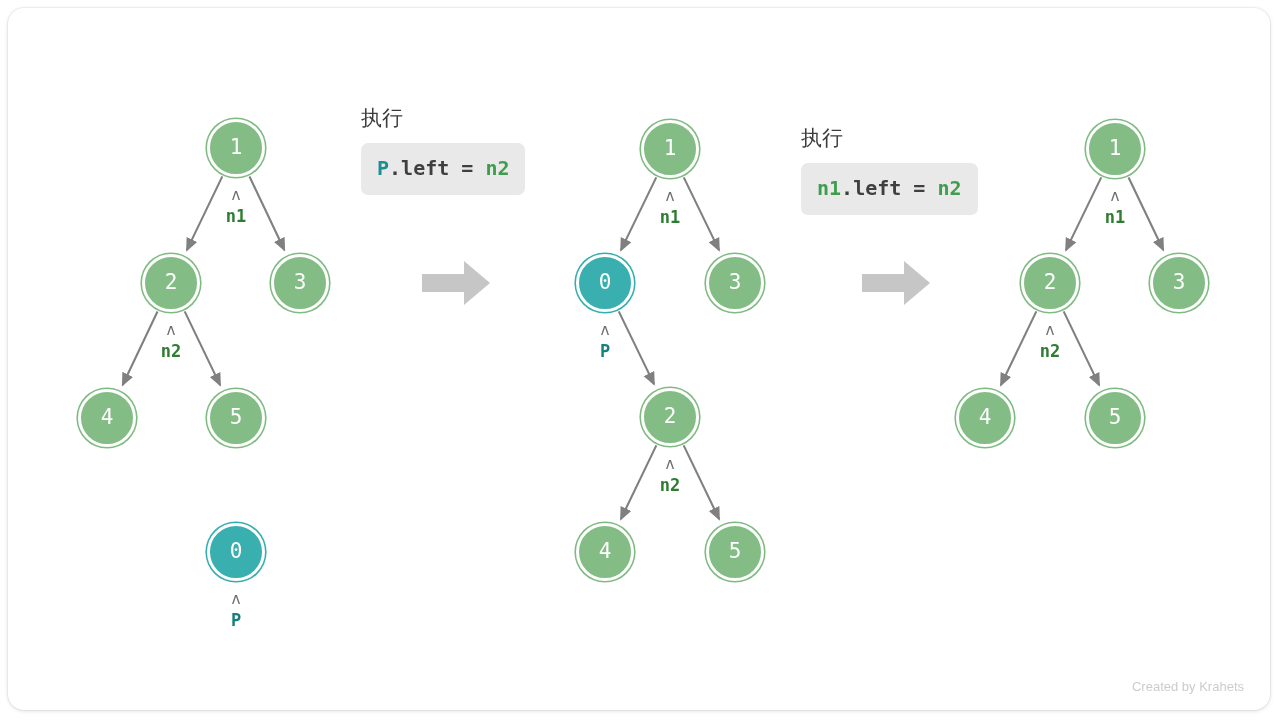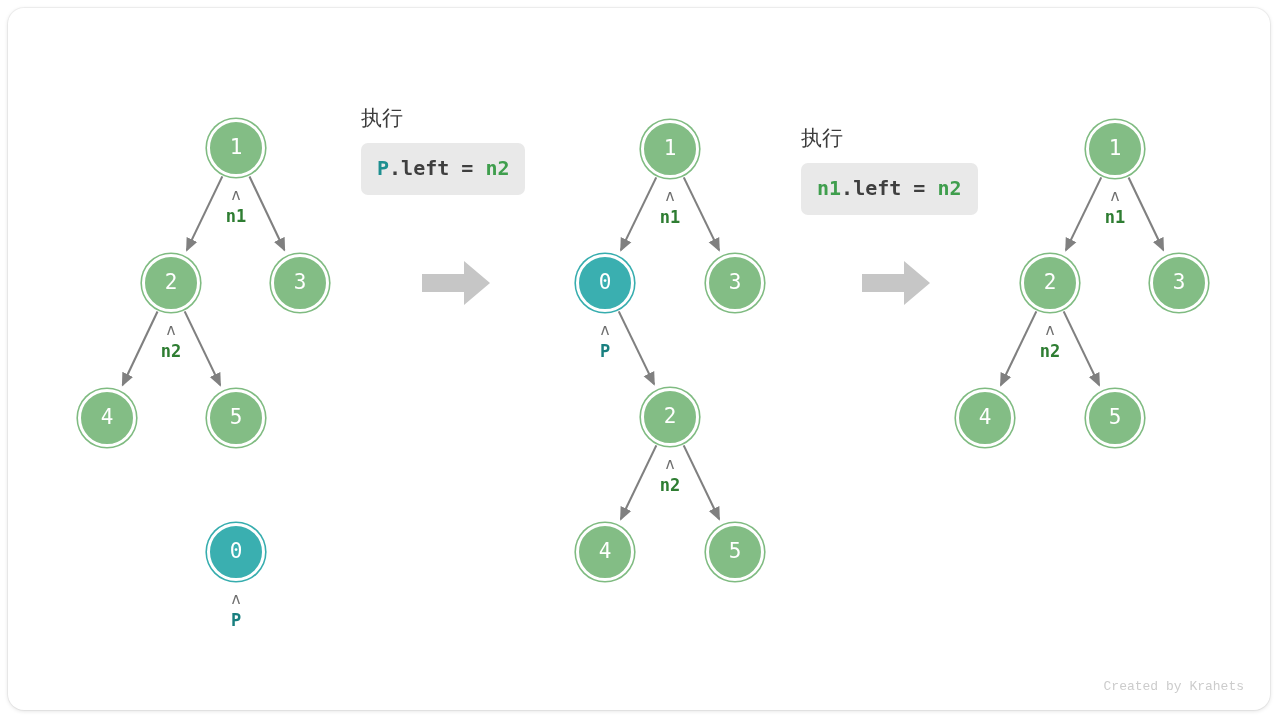--- a/index.html
+++ b/index.html
@@ -96,21 +96,21 @@
   .tok-p { color: #1e8f90; }
   .tok-d { color: #3f3f3f; font-weight: bold; }
 
   
   .bigarrow { position: absolute; z-index: 3; }
 
   
   #credit {
     position: absolute;
     right: 26px; bottom: 16px;
-    font-family: Liberation Mono, monospace;
+    font-family: Liberation Sans, sans-serif;
     font-size: 13px;
     color: #cccccc;
     z-index: 7;
   }
 </style>
 </head>
 <body>
 
 <div id="card">
   <div id="stage">

